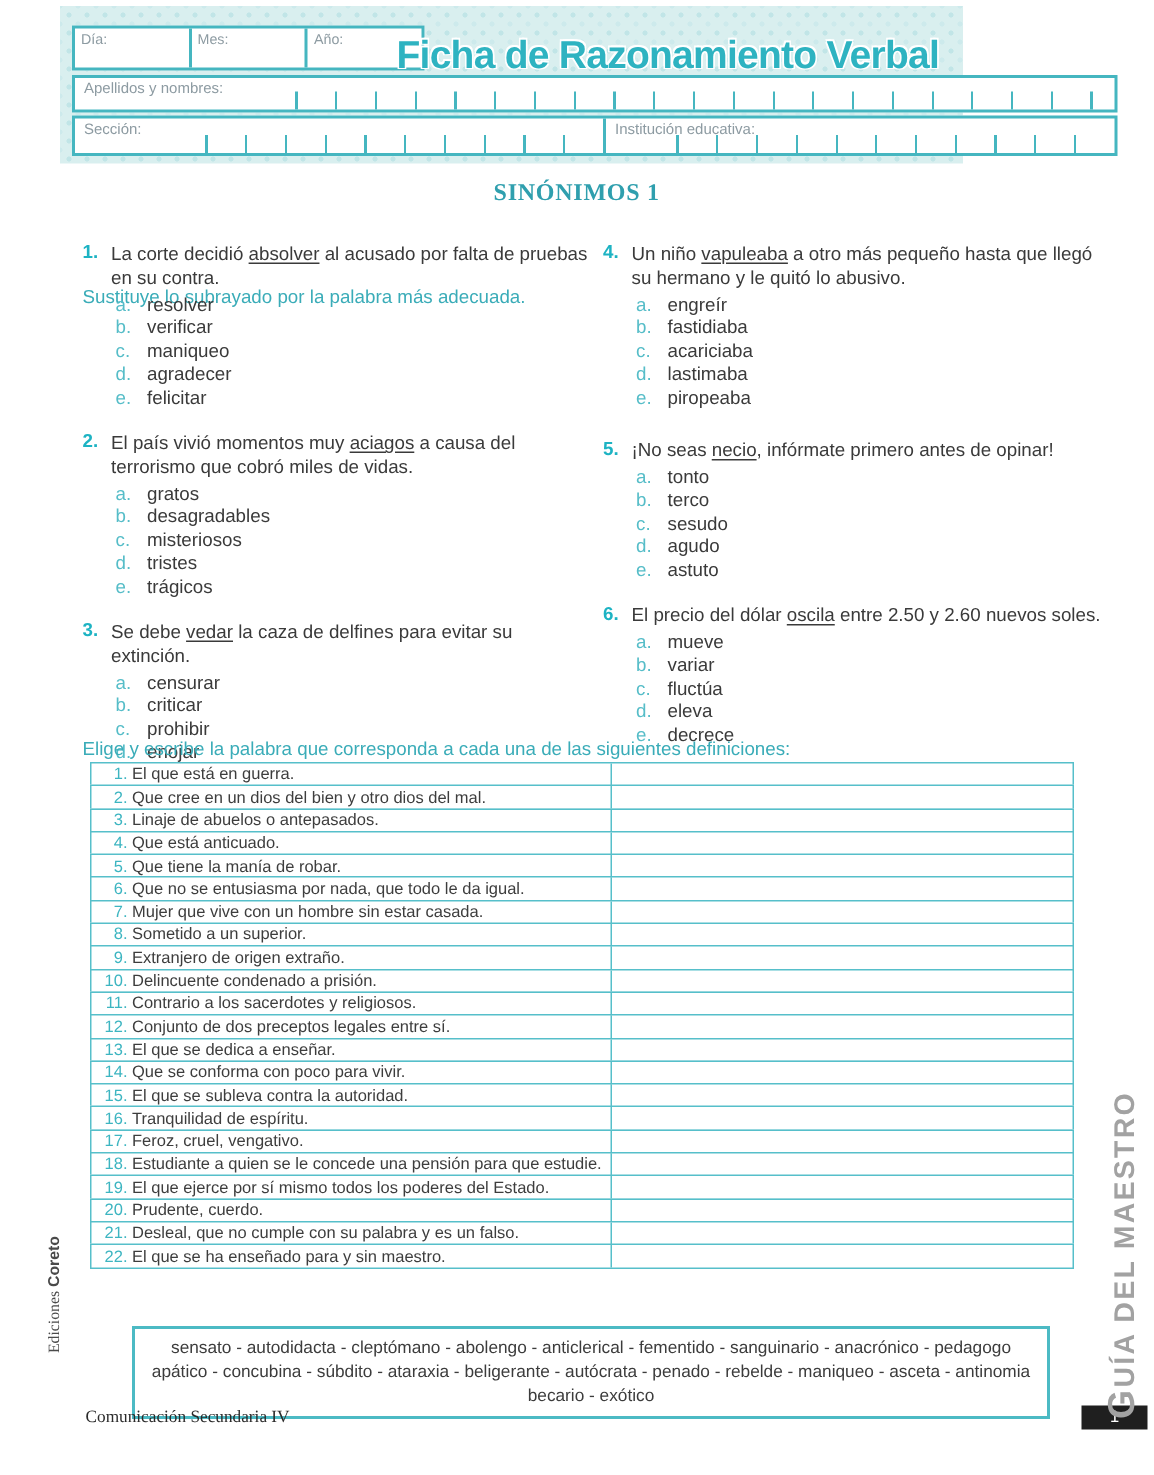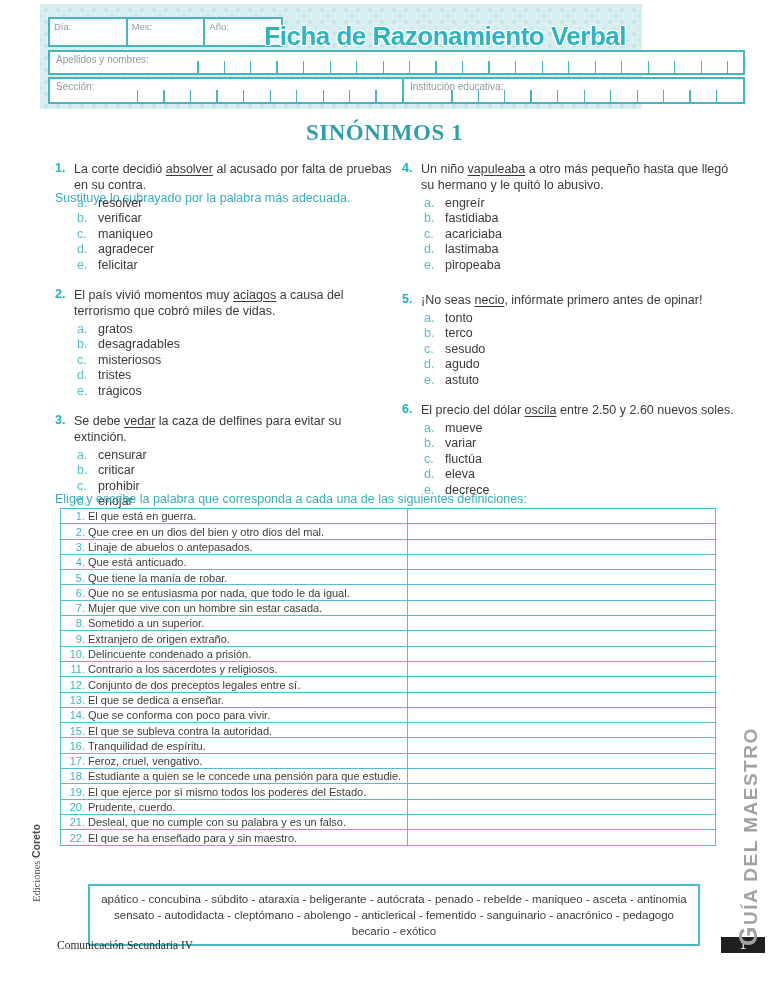--- a/index.html
+++ b/index.html
@@ -49,21 +49,21 @@
     background:repeating-linear-gradient(90deg, rgba(0,0,0,0) 0 25px, #45b6c0 25px 26.5px);
   }
   .ticks.t-name { left:122px; right:2px; }
   .ticks.t-sec  { left:62px;  right:2px; }
   .ticks.t-inst { left:22px;  right:2px; }
 
   
   .section-title {
     position:absolute; left:0; top:120px; width:769px; text-align:center;
     font-family:"Liberation Serif", serif; font-weight:bold;
-    font-size:23px; letter-spacing:0.5px; color:#2f9fae;
+    font-size:16px; letter-spacing:0.5px; color:#2f9fae;
   }
   .instr { position:absolute; left:55px; font-size:12.5px; color:#3aacb8; }
   .instr1 { top:143px;margin-top:48px; }
   .instr2 { top:492px; }
 
   
   .qcols { position:absolute; left:55px; top:161px; width:688px; display:flex; }
   .qcol { width:341px; }
   .qcol.right { margin-left:6px; }
   .q { display:flex; margin-bottom:14px; }
@@ -444,22 +444,22 @@
       <div class="tans"></div>
     </div>
   <div class="trow">
       <div class="tnum">22.</div>
       <div class="tdef">El que se ha enseñado para y sin maestro.</div>
       <div class="tans"></div>
     </div>
 </div>
 
 <div class="wordbank">
+  <div>sensato - autodidacta - cleptómano - abolengo - anticlerical - fementido - sanguinario - anacrónico - pedagogo</div>
   <div>apático - concubina - súbdito - ataraxia - beligerante - autócrata - penado - rebelde - maniqueo - asceta - antinomia</div>
-  <div>sensato - autodidacta - cleptómano - abolengo - anticlerical - fementido - sanguinario - anacrónico - pedagogo</div>
   <div>becario - exótico</div>
 </div>
 
 <div class="footer-left">Comunicación Secundaria IV</div>
 <div class="pagebox">1</div>
 
 <div class="side-left"><span>Ediciones </span><span class="pubname">Coreto</span></div>
 <div class="side-right"><span class="g-badge">G</span><span>UÍA DEL MAESTRO</span></div>
 
 </body></html>

